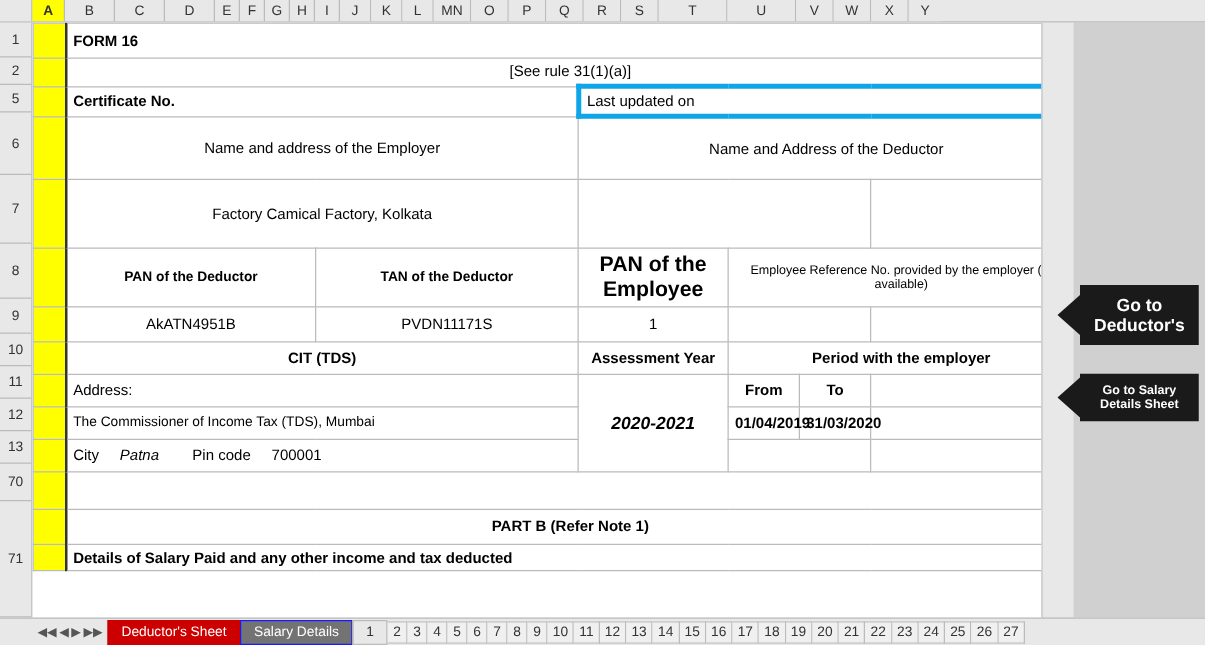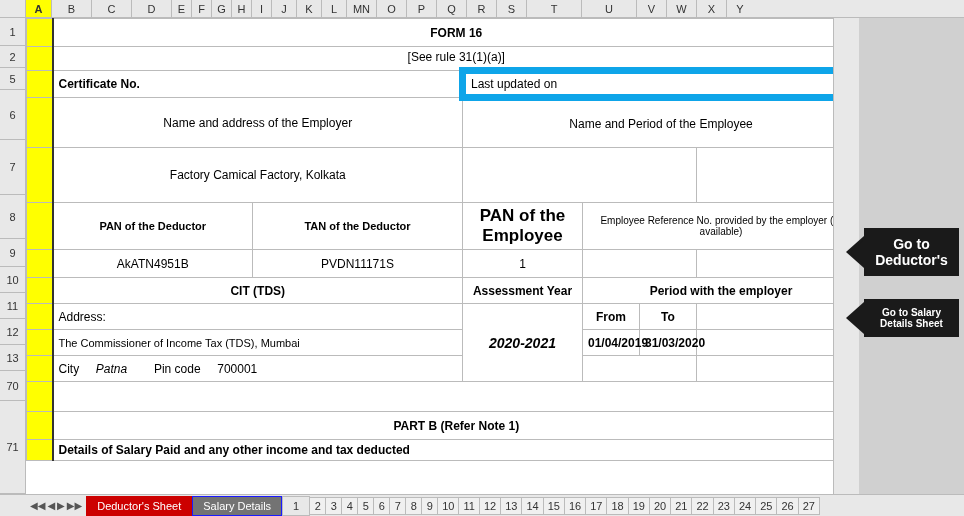--- a/index.html
+++ b/index.html
@@ -78,21 +78,20 @@
       padding: 3px 5px;
       font-size: 12px;
       vertical-align: middle;
     }
 
     .cell-center { text-align: center; }
     .cell-bold { font-weight: bold; }
     .cell-italic { font-style: italic; }
 
     .form-title {
-      text-align: center;
       font-weight: bold;
       font-size: 16px;
       padding: 6px;
     }
 
     .see-rule {
       text-align: center;
       font-size: 12px;
       padding: 4px;
     }
@@ -314,27 +313,27 @@
         </tr>
 
         <tr style="height:22px;">
           <td class="yellow" style="border:1px solid #bbb; border-right:2px solid #333;"></td>
           <td colspan="6" class="see-rule" style="border:1px solid #bbb;">[See rule 31(1)(a)]</td>
         </tr>
 
         <tr style="height:22px;">
           <td class="yellow" style="border:1px solid #bbb; border-right:2px solid #333;"></td>
           <td colspan="2" style="border:1px solid #bbb; font-weight:bold; font-size:12px;">Certificate No.</td>
-          <td colspan="4" style="border:7px solid #0ea5e9; font-size:12px;">Last updated on</td>
+          <td colspan="4" style="border:4px solid #0ea5e9; font-size:12px;">Last updated on</td>
         </tr>
 
         <tr style="height:50px;">
           <td class="yellow" style="border:1px solid #bbb; border-right:2px solid #333;"></td>
           <td colspan="2" class="header-label" style="border:1px solid #bbb; font-weight:normal;">Name and address of the Employer</td>
-          <td colspan="4" class="header-label" style="border:1px solid #bbb; font-weight:normal;">Name and Period of the Employee</td>
+          <td colspan="4" class="header-label" style="border:1px solid #bbb; font-weight:normal;">Name and Address of the Deductor</td>
         </tr>
 
         <tr style="height:55px;">
           <td class="yellow" style="border:1px solid #bbb; border-right:2px solid #333;"></td>
           <td colspan="2" class="employer-name" style="border:1px solid #bbb;">Factory Camical Factory, Kolkata</td>
           <td colspan="3" style="border:1px solid #bbb;"></td>
           <td style="border:1px solid #bbb; text-align:right; vertical-align:top; padding:2px; font-size:11px;">1</td>
         </tr>
 
         <tr style="height:44px;">

